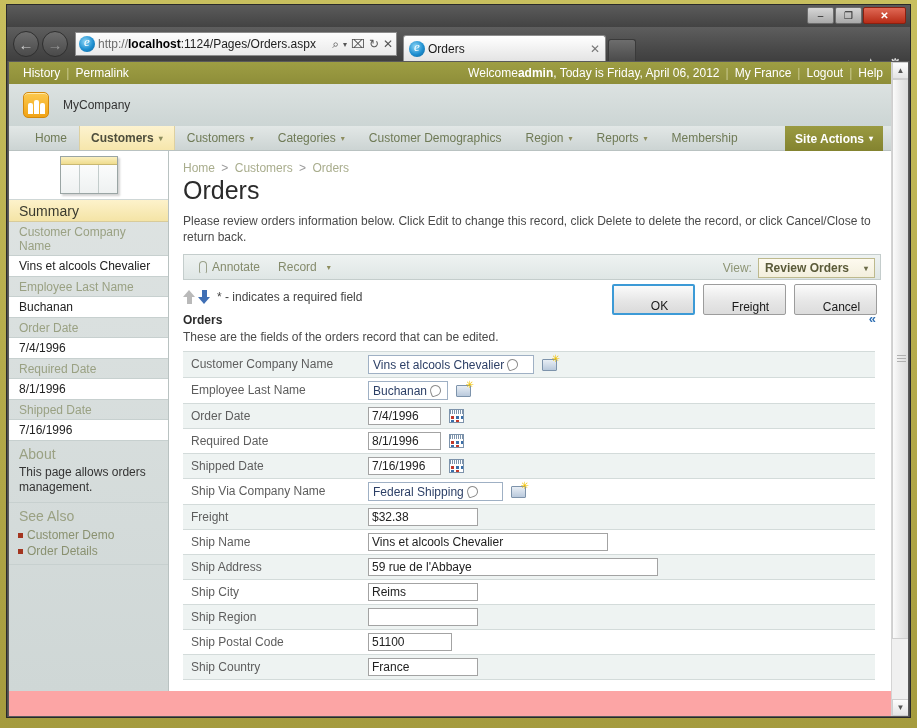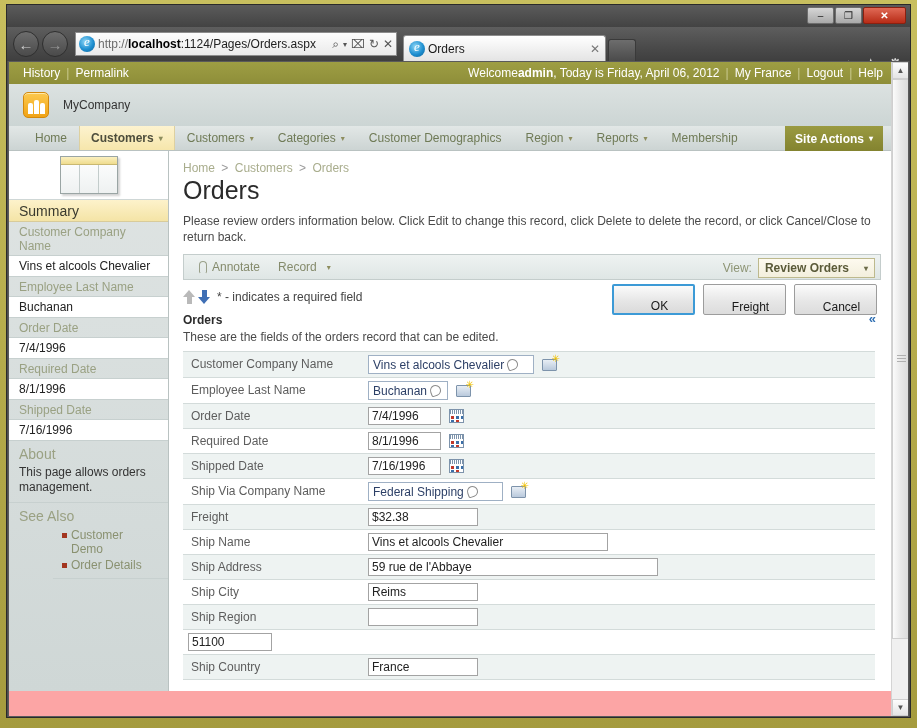--- a/index.html
+++ b/index.html
@@ -277,21 +277,21 @@
   }
   .sb-link {
     padding: 1px 10px 1px 18px;
     font-size: 12px; color: #8a9170;
     position: relative;
   }
   .sb-link::before {
     content: ""; position: absolute; left: 9px; top: 6px;
     width: 5px; height: 5px; background: #a3351f;
   }
-  #sb-linkbox { border-bottom: 1px solid #c7d0cf; padding-bottom: 5px; margin-left: 44px; }
+  #sb-linkbox { border-bottom: 1px solid #c7d0cf; padding-bottom: 5px; }
 
   
   #main {
     flex: 1;
     background: #ffffff;
     padding: 10px 12px 0 14px;
     position: relative;
     overflow: hidden;
   }
   #breadcrumb { font-size: 12px; color: #a9ad8d; }
@@ -823,20 +823,21 @@
               <div class="frow">
                 <div class="fcell-label">Ship Region</div>
                 <div class="fcell-field">
                   <div class="txt w-md">
                       <span></span>
                     </div>
                 </div>
               </div>
 
               <div class="frow plain">
+                <div class="fcell-label">Ship Postal Code</div>
                 <div class="fcell-field">
                   <div class="txt w-sm">
                       <span>51100</span>
                     </div>
                 </div>
               </div>
 
               <div class="frow">
                 <div class="fcell-label">Ship Country</div>
                 <div class="fcell-field">

